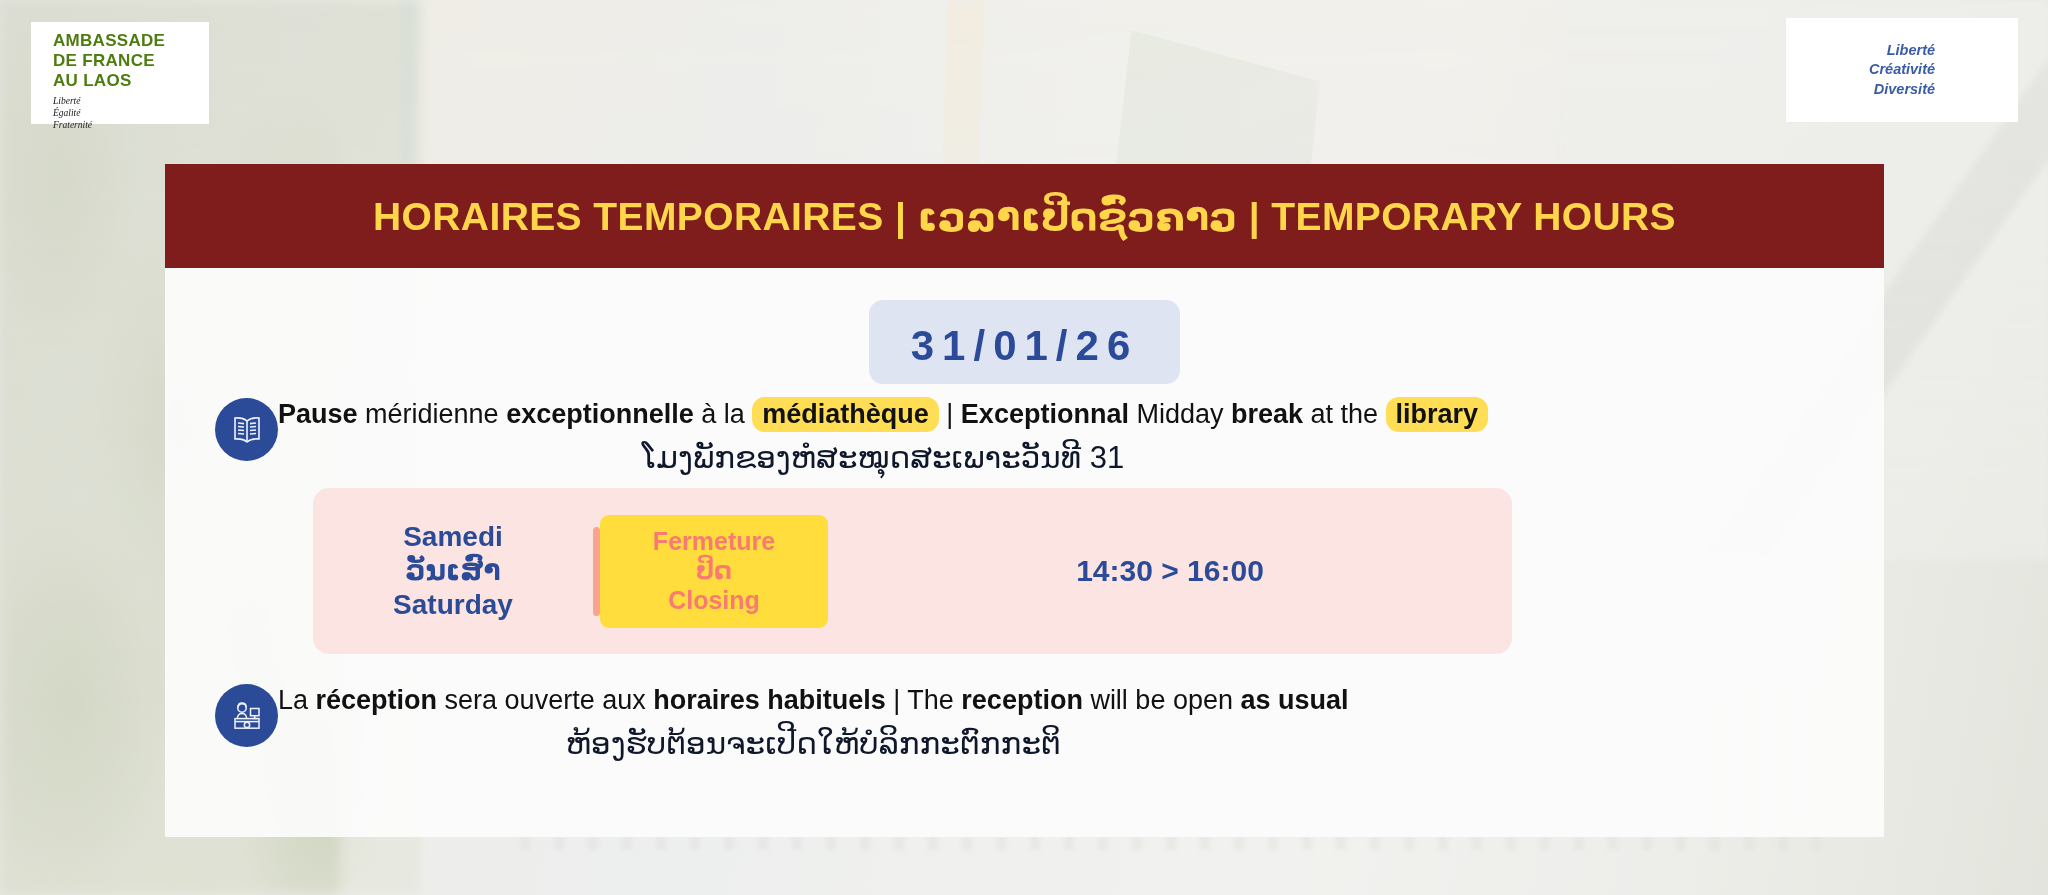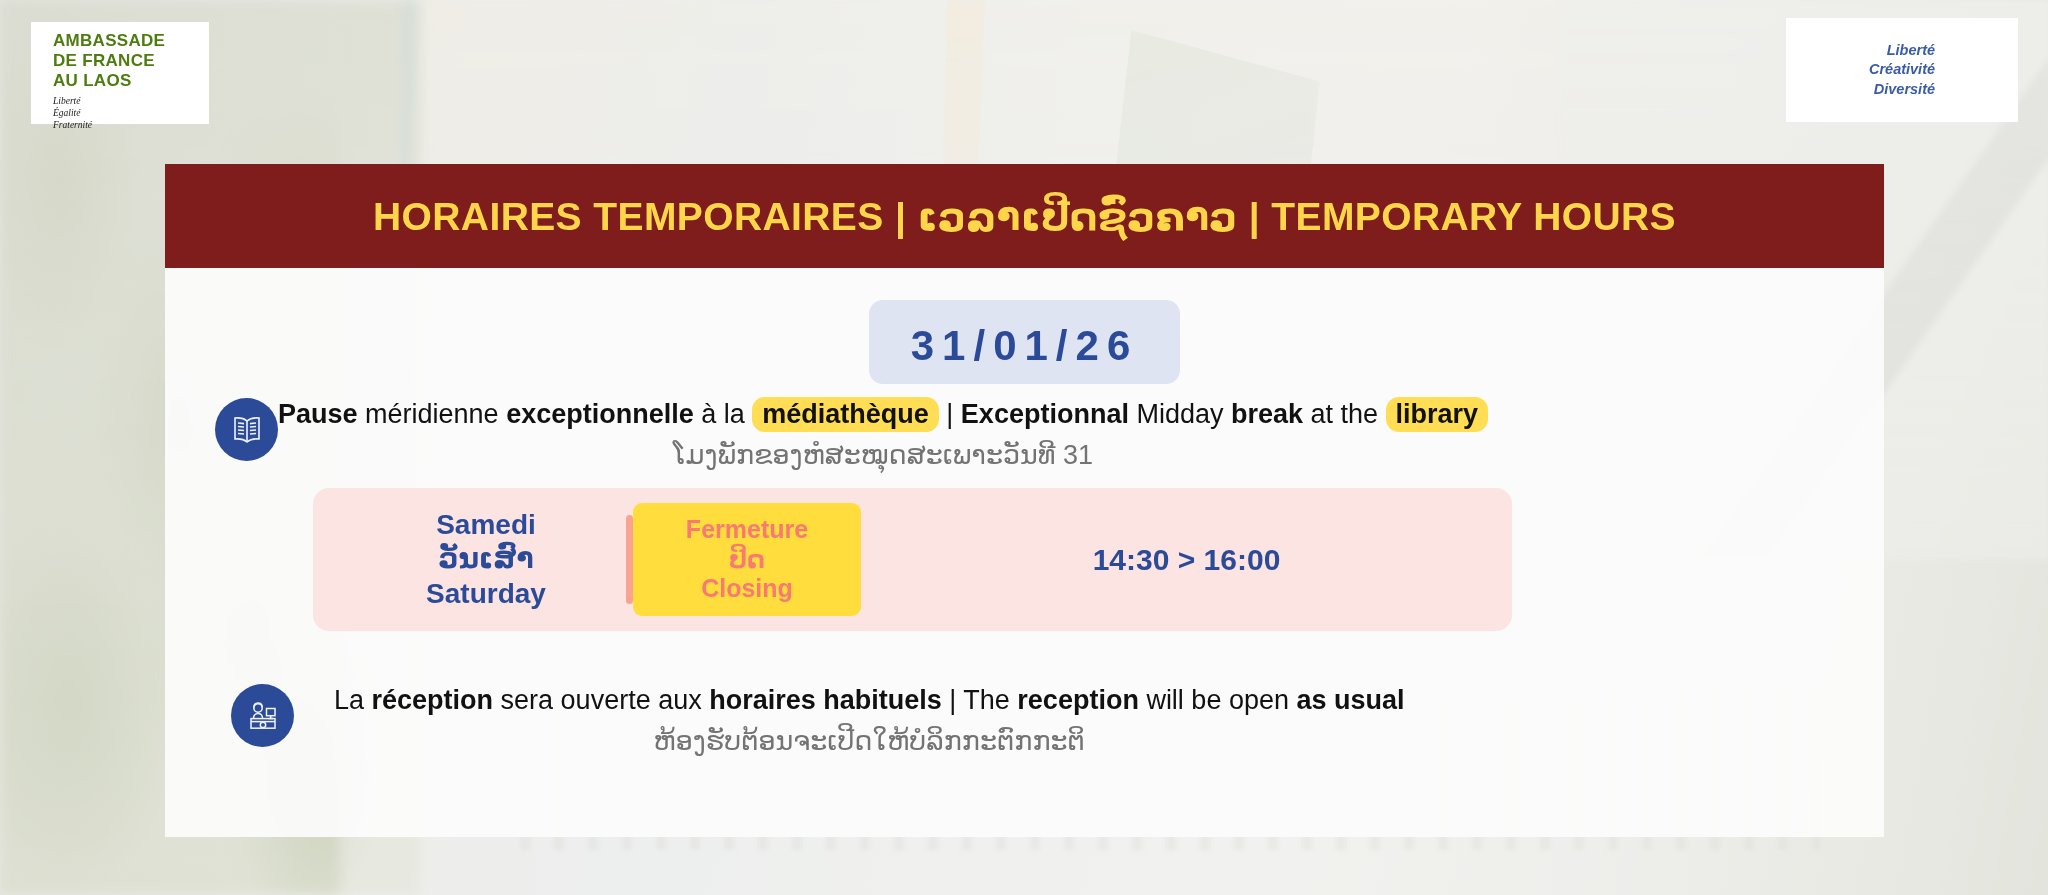--- a/index.html
+++ b/index.html
@@ -193,34 +193,34 @@
   }
   .line-main b { font-weight: 700; }
   .hl {
     background: #ffdd55;
     border-radius: 13px;
     padding: 2px 10px 3px;
     font-weight: 700;
   }
   .line-lao {
     margin-top: 8px;
-    font-size: 27px; color: #737373; text-align: center;
+    font-size: 31px; color: #0f172a; text-align: center;
     line-height: 1.25;
   }
 
   #row-library { left: 215px; top: 398px; }
-  #row-reception { left: 231px; top: 684px; gap: 40px; }
+  #row-reception { left: 215px; top: 684px; }
 
   
   #schedule {
     position: absolute;
-    left: 313px; top: 488px; width: 1199px; height: 143px;
+    left: 313px; top: 488px; width: 1199px; height: 166px;
     background: #fbe4e2;
     border-radius: 16px;
-    display: flex; align-items: center; padding-left: 33px;
+    display: flex; align-items: center;
   }
   #sched-day {
     flex: 0 0 280px;
     text-align: center;
     color: #2b4b99;
     font-weight: 700;
     font-size: 28px;
     line-height: 1.22;
     white-space: pre-line;
   }

